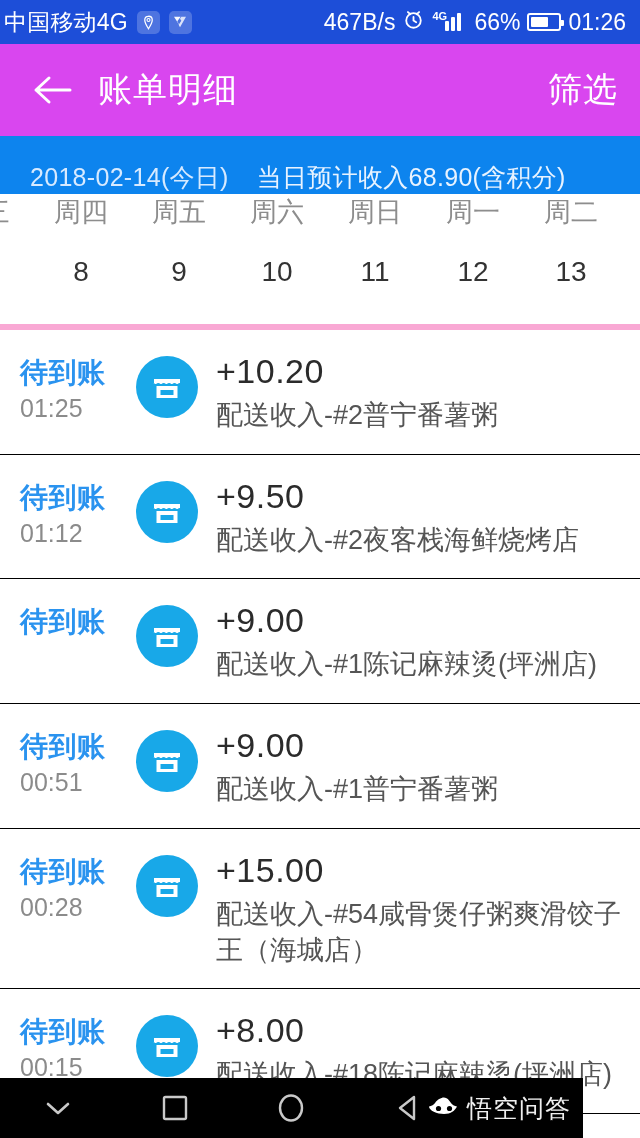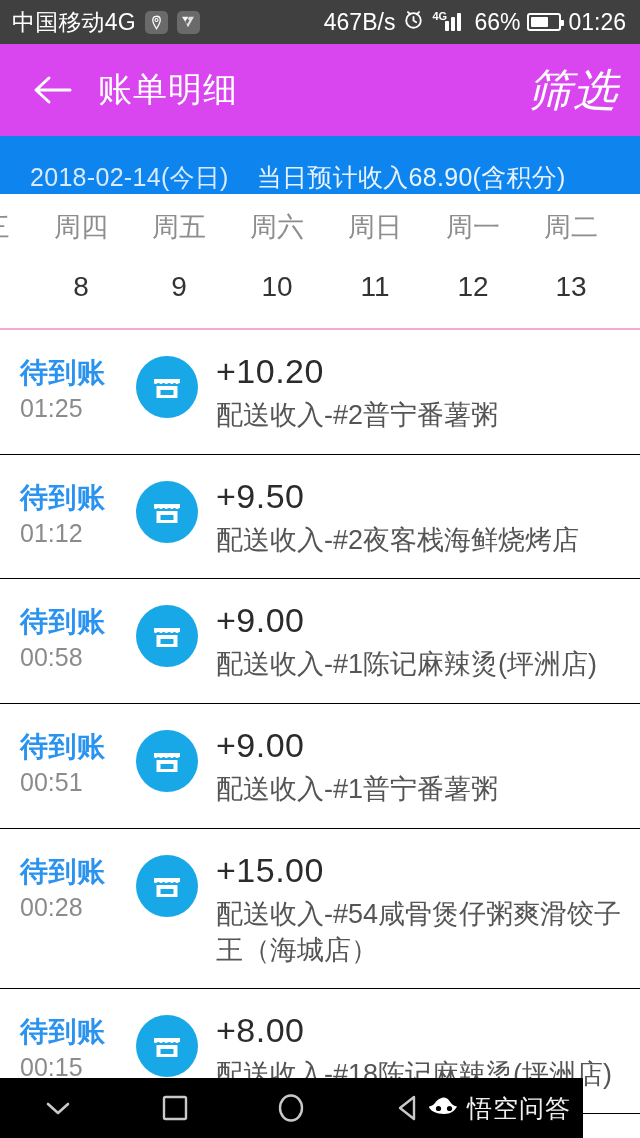--- a/index.html
+++ b/index.html
@@ -6,23 +6,23 @@
   html, body {
     width:640px; height:1138px;
     background:#ffffff;
     font-family:"Liberation Sans","DejaVu Sans",sans-serif;
     overflow:hidden;
   }
   #screen { position:relative; width:640px; height:1138px; overflow:hidden; background:#fff; }
 
   
   .statusbar {
-    height:44px; background:#404040; color:#fff;
+    height:44px; background:#1d4ed8; color:#fff;
     display:flex; align-items:center; justify-content:space-between;
-    padding:0 14px 0 12px;
+    padding:0 14px 0 4px;
   }
   .sb-left { display:flex; align-items:center; gap:9px; }
   .sb-carrier { font-size:23px; letter-spacing:0.2px; }
   .sb-badge {
     width:23px; height:23px; border-radius:5px;
     background:rgba(255,255,255,0.22);
     display:flex; align-items:center; justify-content:center;
   }
   .sb-right { display:flex; align-items:center; gap:7px; font-size:23px; }
   .sb-speed { font-size:23px; }
@@ -43,35 +43,35 @@
   }
   .batt i { display:block; height:100%; width:62%; background:#fff; border-radius:1px; }
 
   
   .appbar {
     height:92px; background:#d946ef; color:#fff;
     display:flex; align-items:center; padding:0 22px 0 30px;
   }
   .back-arrow { width:46px; height:46px; display:flex; align-items:center; justify-content:center; }
   .appbar-title { font-size:34px; margin-left:22px; letter-spacing:1px; }
-  .appbar-action { margin-left:auto; font-size:44px; letter-spacing:1px;font-style:italic; }
+  .appbar-action { margin-left:auto; font-size:34px; letter-spacing:1px; }
 
   
   .summary {
     background:#0d84ee; color:#d7eaff;
     height:58px; display:flex; align-items:flex-end;
     padding:0 0 0 30px; font-size:25px; letter-spacing:0.3px;
   }
   .summary .sum-income { margin-left:28px; color:#e8f3ff; }
 
   
   .datestrip {
     height:136px; background:#fff;
-    border-bottom:2px solid #f9a8d4;
-    display:flex; align-items:center; overflow:hidden;
+    border-bottom:6px solid #f9a8d4;
+    display:flex; overflow:hidden;
     position:relative;
   }
   .dates-track { display:flex; margin-left:-66px; }
   .date-col {
     width:98px; flex:0 0 98px;
     display:flex; flex-direction:column; align-items:center; gap:16px;
   }
   .date-dow { font-size:27px; color:#8d8d8d; }
   .date-num { font-size:28px; color:#333; height:52px; display:flex; align-items:center; justify-content:center; }
 
@@ -241,21 +241,20 @@
       </div>
       <div class="tx-main">
         <div class="tx-amount">+9.50</div>
         <div class="tx-desc">配送收入-#2夜客栈海鲜烧烤店</div>
       </div>
     </div>
 
     <div class="txrow">
       <div class="tx-status">
         <div class="tx-status-label">待到账</div>
-        <div class="tx-status-time">00:58</div>
       </div>
       <div class="tx-icon">
         <svg width="40" height="40" viewBox="0 0 40 40">
             <path d="M7 12h26v4H7z" fill="#fff"></path>
             <path d="M6 17c1.6 0 2.5-1.2 2.6-2.4C8.8 15.9 9.7 17 11.3 17c1.6 0 2.5-1.1 2.7-2.4.2 1.3 1.1 2.4 2.7 2.4s2.5-1.1 2.7-2.4c.2 1.3 1.1 2.4 2.7 2.4s2.5-1.1 2.7-2.4c.2 1.3 1.1 2.4 2.7 2.4S30 15.9 30.1 14.6C30.3 15.8 31.2 17 32.8 17H6z" fill="#fff"></path>
             <path d="M9.5 19h21v12h-21z" fill="#fff"></path>
             <path d="M13.5 23h13v5h-13z" fill="#18a8e8"></path>
           </svg>
       </div>
       <div class="tx-main">

